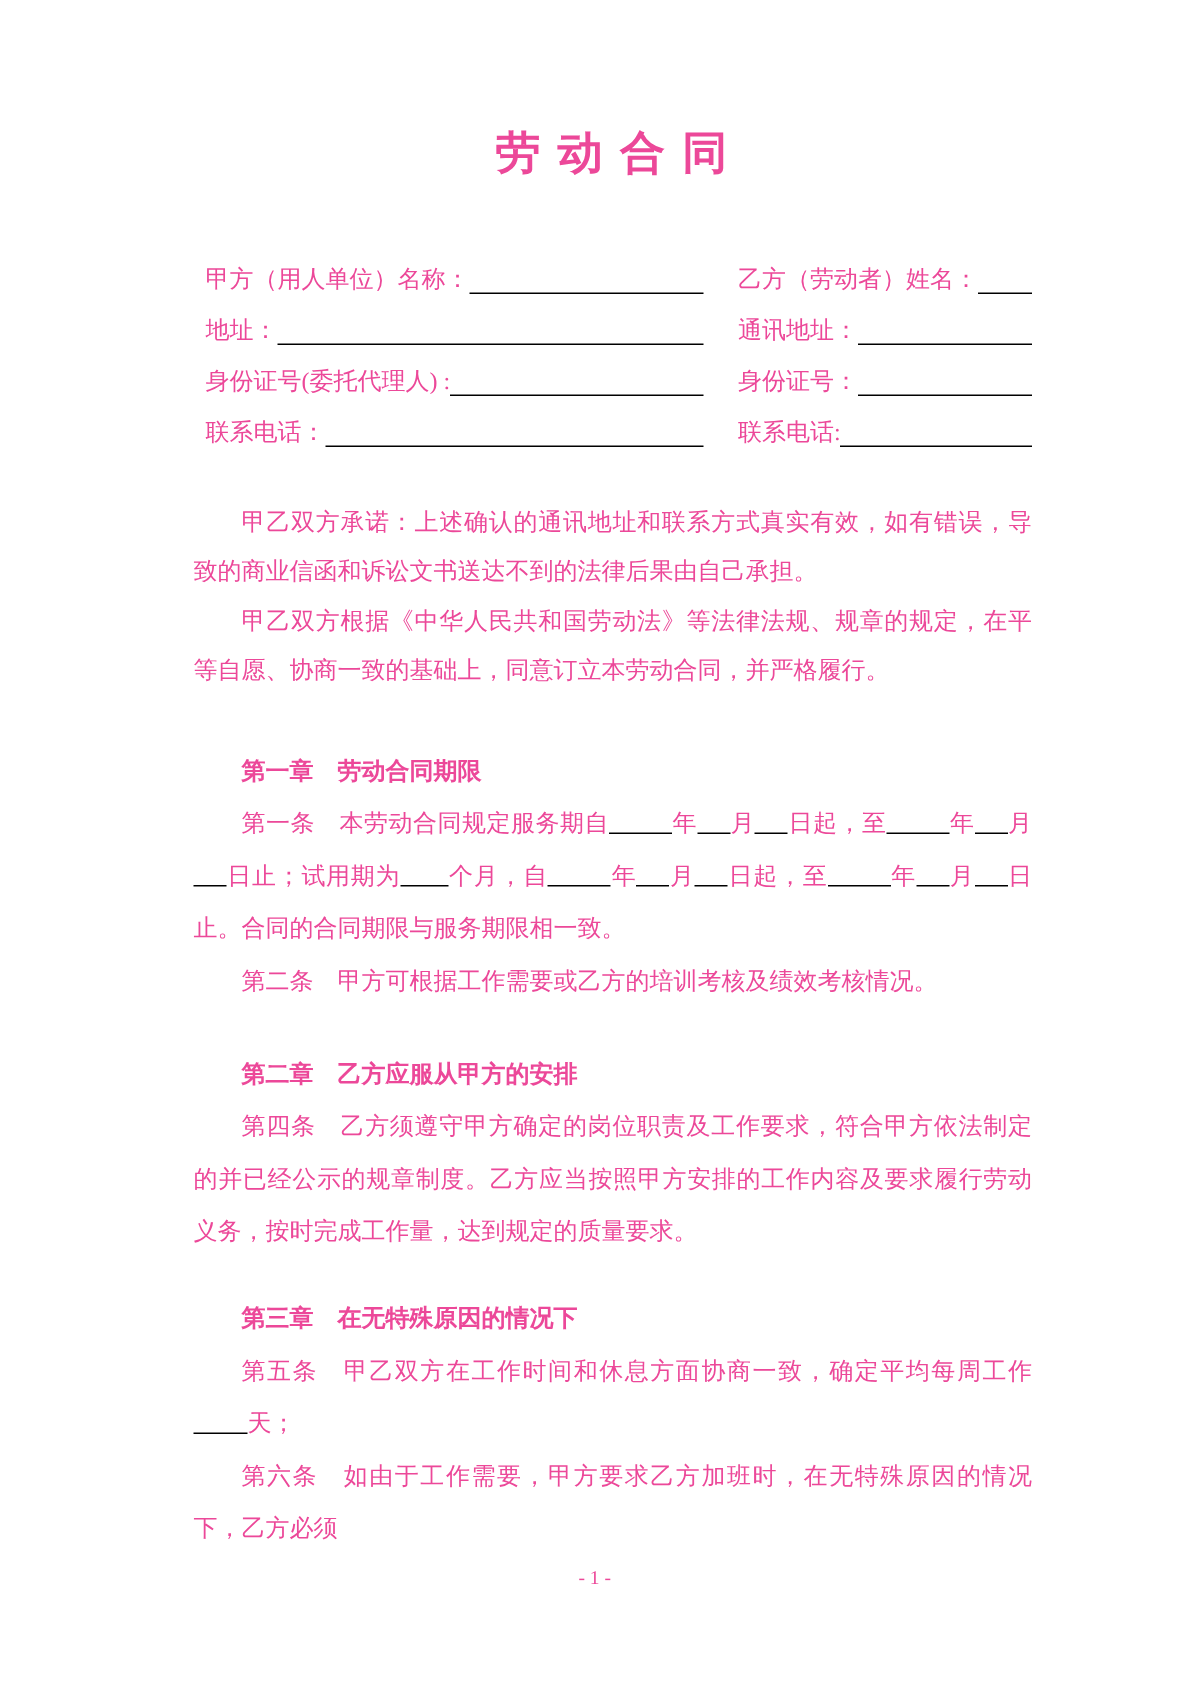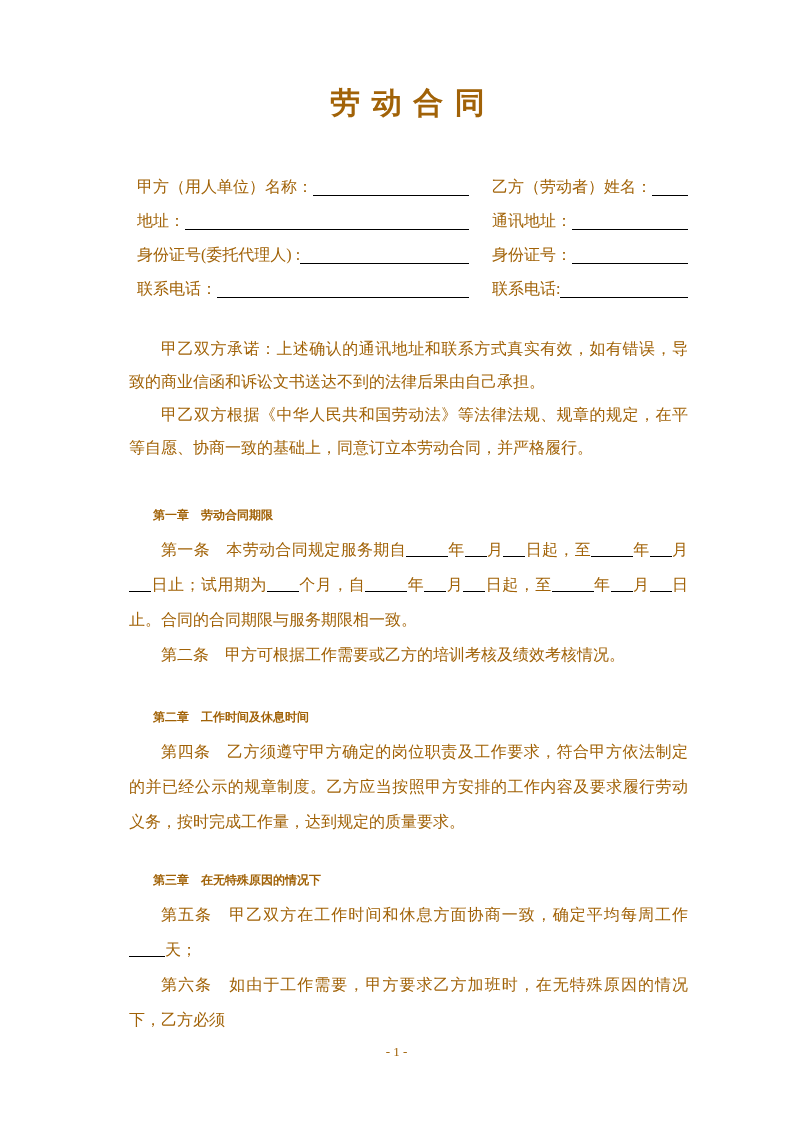--- a/index.html
+++ b/index.html
@@ -6,21 +6,21 @@
     margin: 0;
     padding: 0;
     background: #ffffff;
   }
   .page {
     position: relative;
     width: 705px;
     height: 1122px;
     margin: 0 auto;
     background: #ffffff;
-    color: #a16207;
+    color: #ec4899;
     font-family: "Liberation Serif", "DejaVu Serif", serif;
     font-size: 16px;
     box-sizing: border-box;
     padding: 0 61px 0 85px;
     overflow: hidden;
   }
   .doc-title {
     margin: 0;
     padding-top: 84px;
     text-align: center;
@@ -55,21 +55,21 @@
   .intro p {
     margin: 0;
     text-indent: 2em;
     text-align: justify;
     line-height: 33px;
   }
   .chapter-heading {
     margin: 0;
     margin-top: 34px;
     margin-left: 2em;
-    font-size: 12px;
+    font-size: 16px;
     font-weight: bold;
     line-height: 34px;
   }
   .chapter-heading.ch2 { margin-top: 28px; }
   .chapter-heading.ch3 { margin-top: 24px; }
   .article {
     margin: 0;
     text-indent: 2em;
     text-align: justify;
     line-height: 35px;
@@ -135,21 +135,21 @@
 
   <div class="intro">
     <p>甲乙双方承诺：上述确认的通讯地址和联系方式真实有效，如有错误，导致的商业信函和诉讼文书送达不到的法律后果由自己承担。</p>
     <p>甲乙双方根据《中华人民共和国劳动法》等法律法规、规章的规定，在平等自愿、协商一致的基础上，同意订立本劳动合同，并严格履行。</p>
   </div>
 
   <h2 class="chapter-heading ch1">第一章　劳动合同期限</h2>
   <p class="article">第一条　本劳动合同规定服务期自<span class="blank" style="width: 42px;"></span>年<span class="blank" style="width: 22px;"></span>月<span class="blank" style="width: 22px;"></span>日起，至<span class="blank" style="width: 42px;"></span>年<span class="blank" style="width: 22px;"></span>月<span class="blank" style="width: 22px;"></span>日止；试用期为<span class="blank" style="width: 32px;"></span>个月，自<span class="blank" style="width: 42px;"></span>年<span class="blank" style="width: 22px;"></span>月<span class="blank" style="width: 22px;"></span>日起，至<span class="blank" style="width: 42px;"></span>年<span class="blank" style="width: 22px;"></span>月<span class="blank" style="width: 22px;"></span>日止。合同的合同期限与服务期限相一致。</p>
   <p class="article">第二条　甲方可根据工作需要或乙方的培训考核及绩效考核情况。</p>
 
-  <h2 class="chapter-heading ch2">第二章　工作时间及休息时间</h2>
+  <h2 class="chapter-heading ch2">第二章　乙方应服从甲方的安排</h2>
   <p class="article">第四条　乙方须遵守甲方确定的岗位职责及工作要求，符合甲方依法制定的并已经公示的规章制度。乙方应当按照甲方安排的工作内容及要求履行劳动义务，按时完成工作量，达到规定的质量要求。</p>
 
   <h2 class="chapter-heading ch3">第三章　在无特殊原因的情况下</h2>
   <p class="article">第五条　甲乙双方在工作时间和休息方面协商一致，确定平均每周工作<span class="blank" style="width: 36px;"></span>天；</p>
   <p class="article">第六条　如由于工作需要，甲方要求乙方加班时，在无特殊原因的情况下，乙方必须</p>
 
   <div class="page-number">- 1 -</div>
 
 </div>
 

